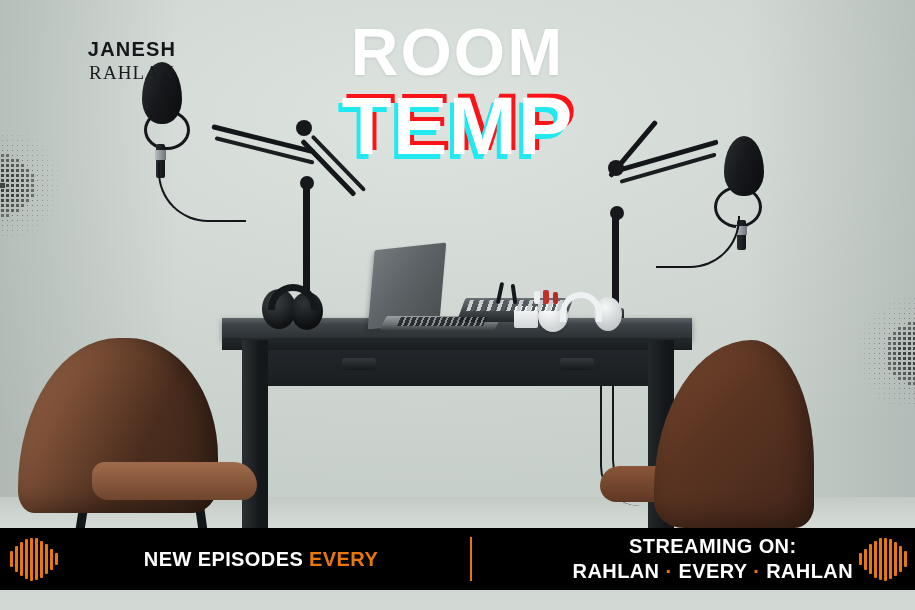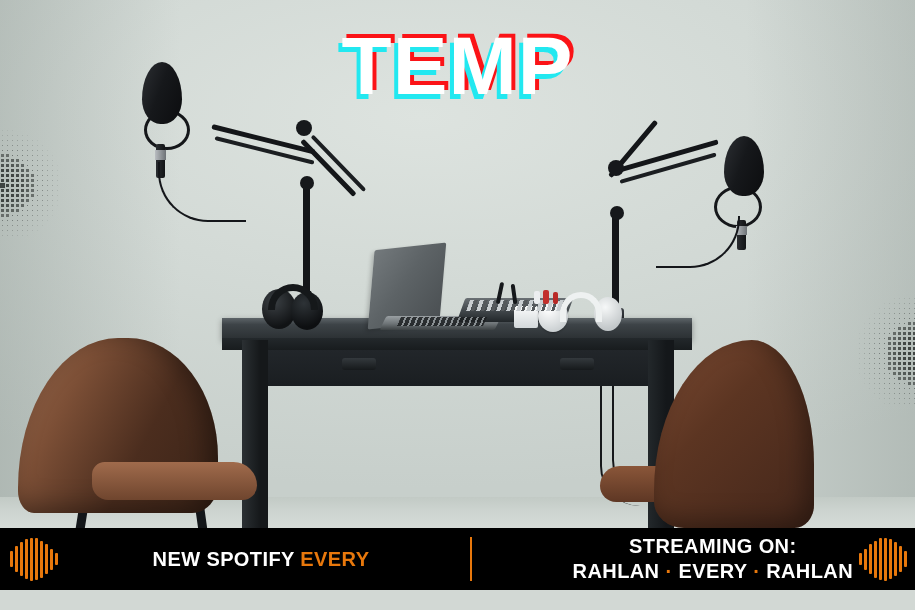--- a/index.html
+++ b/index.html
@@ -804,47 +804,52 @@
   <div id="chair-left-seat"></div>
   <div class="chair-leg" style="left:78px; top:494px; width:9px; height:40px; transform:rotate(9deg);"></div>
   <div class="chair-leg" style="left:196px; top:492px; width:9px; height:42px; transform:rotate(-8deg);"></div>
 
   <div id="chair-right-back"></div>
   <div id="chair-right-seat"></div>
   <div class="chair-leg" style="left:712px; top:500px; width:9px; height:36px; transform:rotate(-9deg);"></div>
   <div class="chair-leg" style="left:772px; top:496px; width:9px; height:40px; transform:rotate(10deg);"></div>
 
   <div class="title-wrap">
+    <div class="t-room">ROOM</div>
     <div class="t-temp-holder">
       <div class="t-temp red">TEMP</div>
       <div class="t-temp cyan">TEMP</div>
       <div class="t-temp main">TEMP</div>
     </div>
   </div>
 
+  <div class="host" id="host-left">
+    <div class="first">JANESH</div>
+    <div class="last">RAHLAN</div>
+  </div>
 
   <div id="banner-bottom-fill"></div>
   <div id="banner">
 
     <div id="banner-left">
       <div class="wave" id="wave-left">
           <b style="height: 16px; background: rgb(232, 120, 12);"></b>
           <b style="height: 26px; background: rgb(232, 120, 12);"></b>
           <b style="height: 34px; background: rgb(232, 120, 12);"></b>
           <b style="height: 40px; background: rgb(232, 120, 12);"></b>
           <b style="height: 43px; background: rgb(232, 120, 12);"></b>
           <b style="height: 42px; background: rgb(232, 120, 12);"></b>
           <b style="height: 37px; background: rgb(232, 120, 12);"></b>
           <b style="height: 30px; background: rgb(232, 120, 12);"></b>
           <b style="height: 21px; background: rgb(232, 120, 12);"></b>
           <b style="height: 12px; background: rgb(232, 120, 12);"></b>
         </div>
       <div class="banner-text" id="btxt-left">
         <div>
-          <span>NEW SPOTIFY </span><span class="accent">EVERY</span>
+          <span>NEW EPISODES </span><span class="accent">EVERY</span>
         </div>
       </div>
     </div>
 
     <div id="banner-divider"></div>
 
     <div id="banner-right">
       <div class="banner-text" id="btxt-right">
         <div>STREAMING ON:</div>
         <div>

